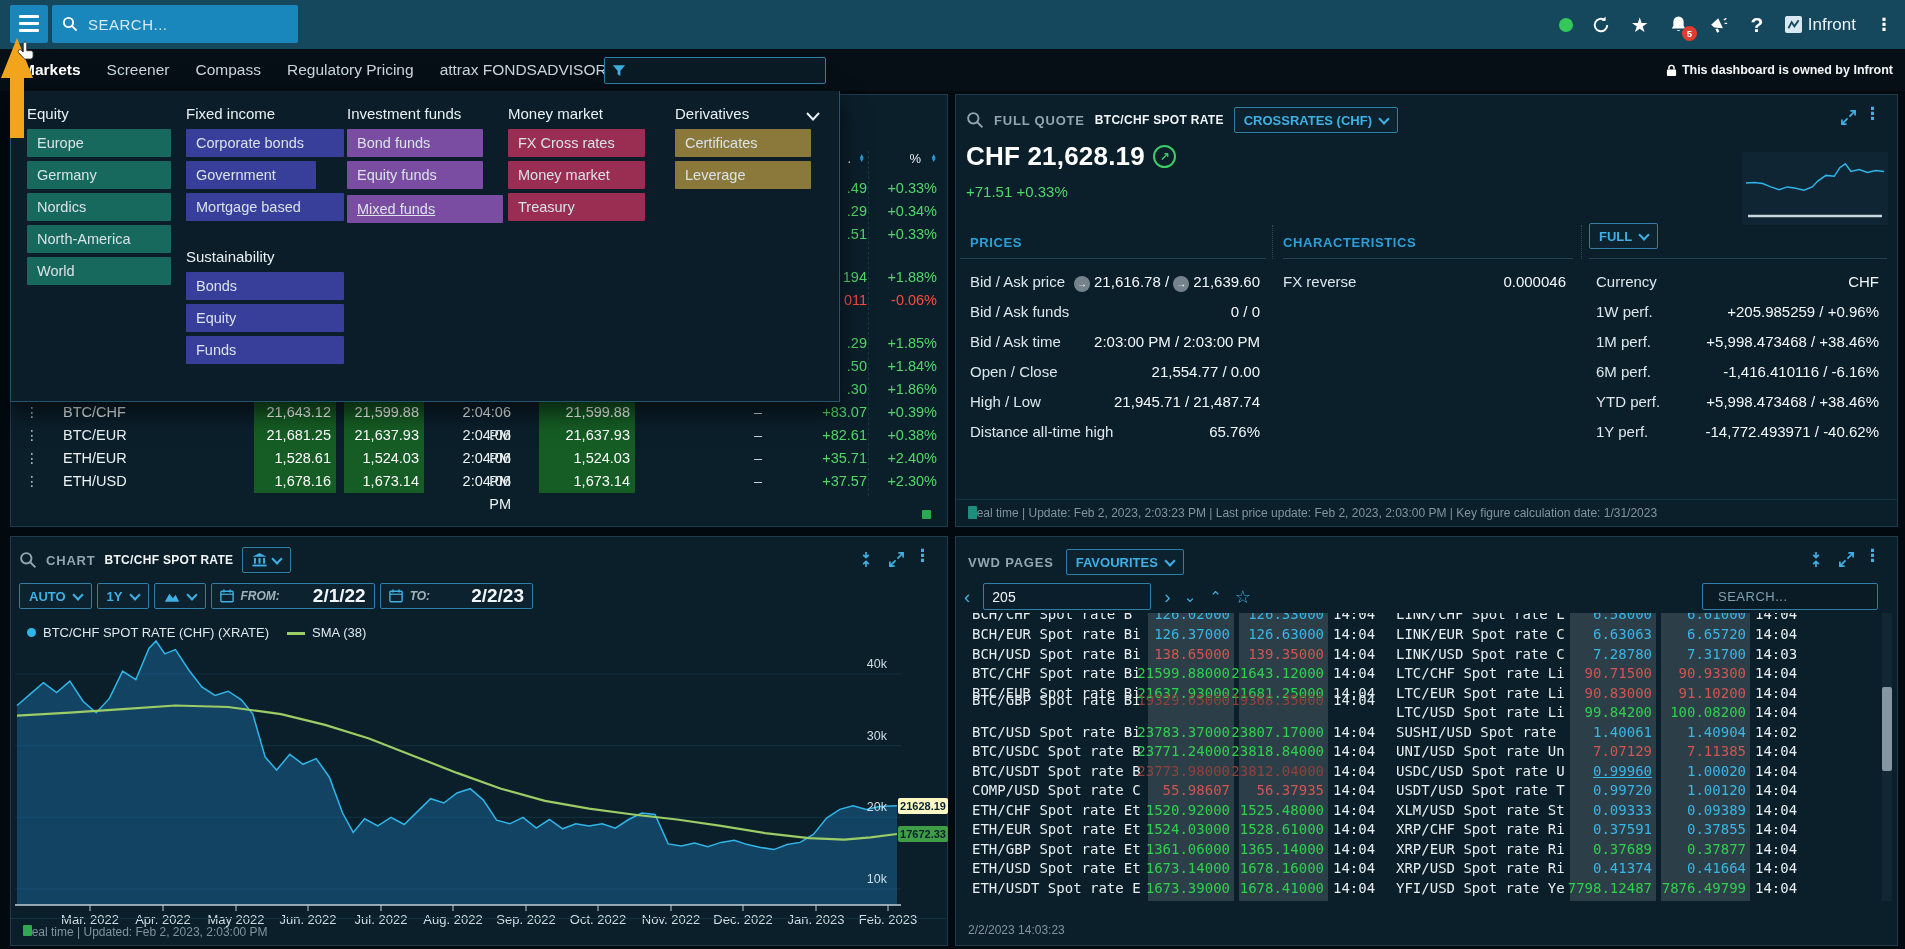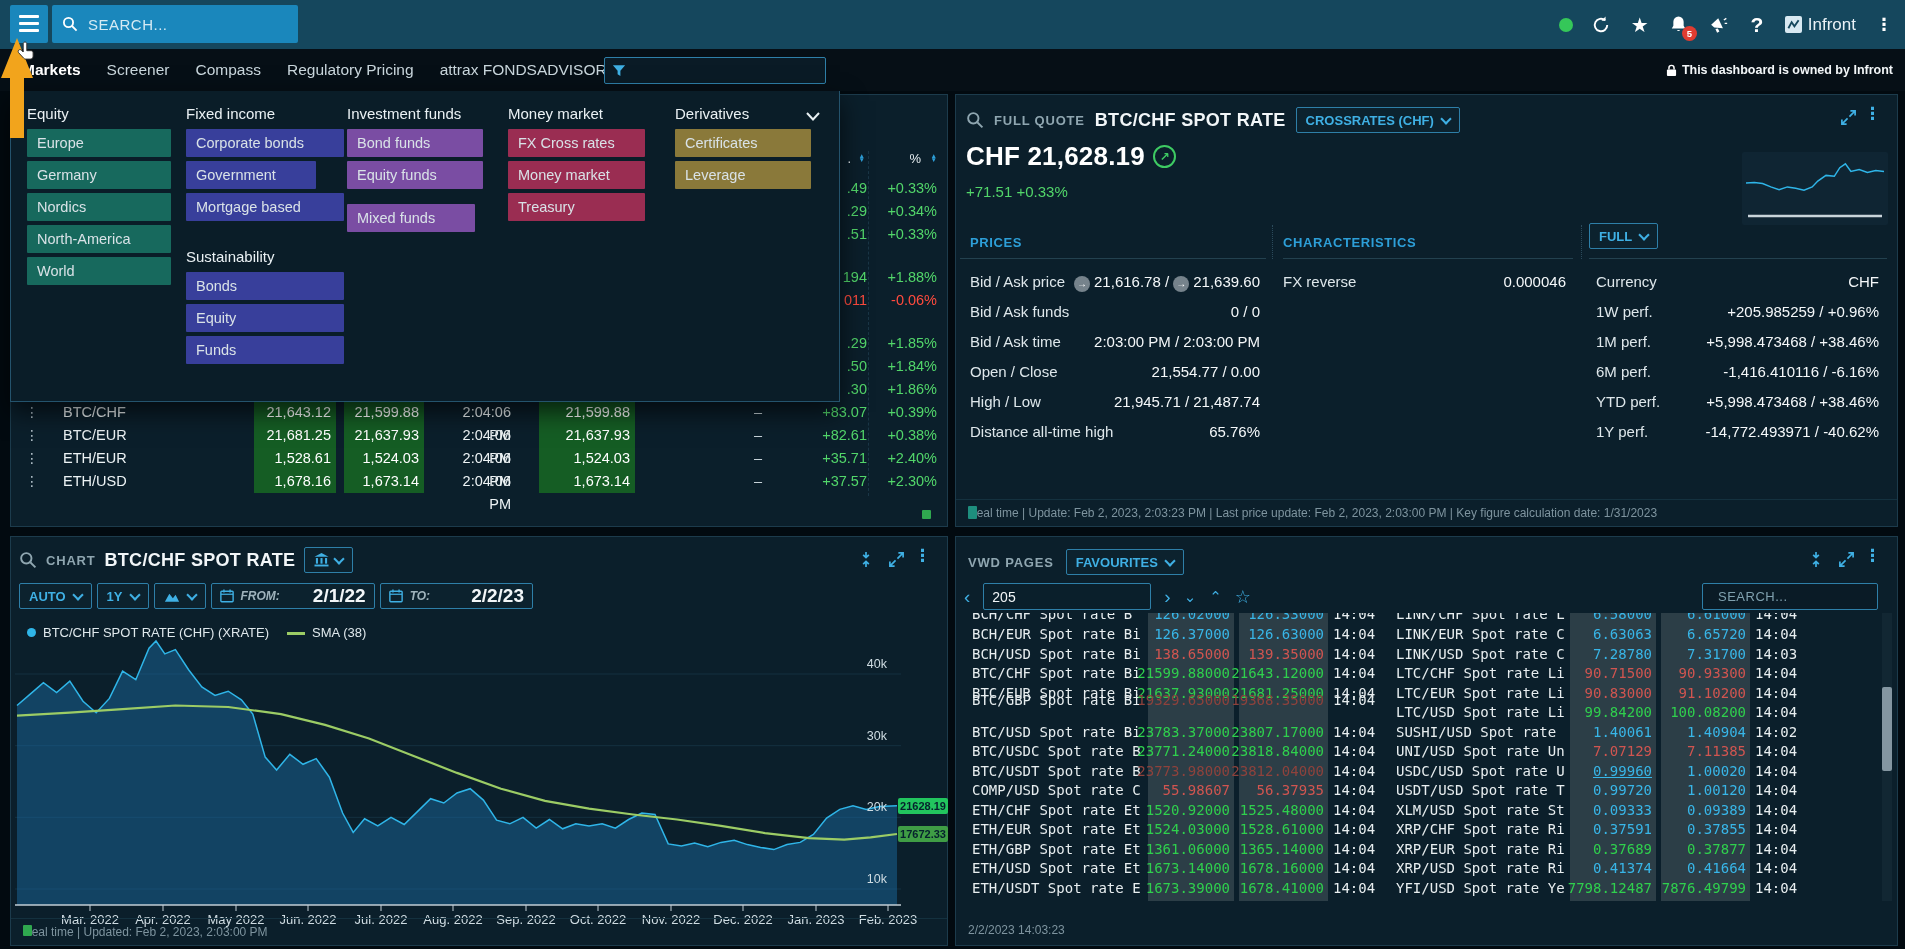--- a/index.html
+++ b/index.html
@@ -25,21 +25,21 @@
   .mtab{color:#C9D6DC;font-size:15.5px;cursor:pointer;white-space:nowrap;}
   .mtab.active{color:#FFFFFF;font-weight:bold;}
   #more-wrap{display:flex;align-items:center;gap:8px;margin-left:26px;color:#C9D6DC;font-size:15.5px;cursor:pointer;}
   .chv{display:inline-block;width:6px;height:6px;border-right:2px solid currentColor;border-bottom:2px solid currentColor;transform:rotate(45deg);margin-top:-3px;}
   #filterbox{left:604px;top:8px;width:222px;height:27px;border:1px solid #2E7FA8;border-radius:2px;background:#0A1B26;display:flex;align-items:center;padding:0 7px;gap:6px;box-sizing:border-box;}
   #filterbox input{background:transparent;border:0;outline:0;flex:1;color:#cde;font-family:inherit;}
   #ownednote{right:12px;top:14px;display:flex;align-items:center;gap:5px;color:#F2F6F8;font-size:12.5px;font-weight:bold;}
   
   .panel{position:absolute;background:#0B1F2B;border:1px solid #1C3B4C;box-sizing:border-box;}
   .phead-label{color:#8FA6B0;font-size:13px;font-weight:bold;letter-spacing:.8px;}
-  .pname{color:#F2F6F8;font-size:18px;font-weight:bold;letter-spacing:.3px;}
+  .pname{color:#F2F6F8;font-size:12px;font-weight:bold;letter-spacing:.3px;}
   .bluebtn{display:inline-flex;align-items:center;gap:8px;border:1px solid #2E7FA8;border-radius:2px;color:#3FB0E4;font-size:13px;font-weight:bold;padding:0 9px;height:26px;background:rgba(13,36,49,.6);cursor:pointer;box-sizing:border-box;white-space:nowrap;}
   .icob{color:#3FB0E4;cursor:pointer;}
   .pstatus{position:absolute;left:0;right:0;bottom:0;height:26px;border-top:1px solid #14313F;}
   .pstatus span{position:absolute;left:12px;top:6px;font-size:12px;color:#7E949F;}
   .sq{position:absolute;right:12px;bottom:7px;width:9px;border-radius:1px;}
   
   #megamenu{left:10px;top:91px;width:828px;height:310px;background:#0A1D28;border:1px solid #24536C;border-top:0;box-shadow:0 10px 24px rgba(0,0,0,.65);z-index:100;}
   .msec-title{position:absolute;color:#EAF1F4;font-size:15px;}
   .mitem{position:absolute;height:28px;line-height:28px;padding-left:10px;font-size:14.5px;color:#D9E2E7;cursor:pointer;box-sizing:border-box;border-radius:1px;}
   
@@ -496,21 +496,21 @@
       <span class="xlab" style="left: 623px; position: absolute;">Nov. 2022</span>
       <span class="xlab" style="left: 695px; position: absolute;">Dec. 2022</span>
       <span class="xlab" style="left: 768px; position: absolute;">Jan. 2023</span>
       <span class="xlab" style="left: 840px; position: absolute;">Feb. 2023</span>
     </div>
 
   <div class="pstatus">
     <span>Real time | Updated: Feb 2, 2023, 2:03:00 PM</span>
     <span class="sq" style="background:#2FA84F;height:11px;"></span>
   </div>
-<span class="ptag" style="top: 260.665px; background: #22c55e; position: absolute;">21628.19</span>
+<span class="ptag" style="top: 260.665px; background: #fef9c3; position: absolute;">21628.19</span>
     <span class="ptag" style="top: 289.015px; background: rgb(63, 157, 69); position: absolute;">17672.33</span>
   </div>
 
 <div id="vwd" class="panel">
   <div id="v-head" class="a">
     <span class="phead-label">VWD PAGES</span>
     <span class="bluebtn">
       <span>FAVOURITES</span>
       <span class="chv"></span>
     </span>
@@ -599,21 +599,21 @@
     <div class="mitem" style="left: 16px; top: 102px; width: 144px; background: rgb(23, 105, 93);">Nordics</div>
     <div class="mitem" style="left: 16px; top: 134px; width: 144px; background: rgb(23, 105, 93);">North-America</div>
     <div class="mitem" style="left: 16px; top: 166px; width: 144px; background: rgb(23, 105, 93);">World</div>
     <div class="msec-title" style="left: 175px; top: 14px;">Fixed income</div>
     <div class="mitem" style="left: 175px; top: 38px; width: 158px; background: rgb(56, 63, 155);">Corporate bonds</div>
     <div class="mitem" style="left: 175px; top: 70px; width: 130px; background: rgb(56, 63, 155);">Government bonds</div>
     <div class="mitem" style="left: 175px; top: 102px; width: 158px; background: rgb(56, 63, 155);">Mortgage based</div>
     <div class="msec-title" style="left: 336px; top: 14px;">Investment funds</div>
     <div class="mitem" style="left: 336px; top: 38px; width: 136px; background: rgb(122, 77, 163);">Bond funds</div>
     <div class="mitem" style="left: 336px; top: 70px; width: 136px; background: rgb(122, 77, 163);">Equity funds</div>
-    <div class="mitem" style="left: 336px; top: 113px; width: 128px; background: rgb(122, 77, 163);">Mixed funds</div>
+    <div class="mitem" style="left: 336px; top: 104px; width: 156px; background: rgb(122, 77, 163); text-decoration: underline;">Mixed funds</div>
     <div class="msec-title" style="left: 497px; top: 14px;">Money market</div>
     <div class="mitem" style="left: 497px; top: 38px; width: 137px; background: rgb(154, 45, 82);">FX Cross rates</div>
     <div class="mitem" style="left: 497px; top: 70px; width: 137px; background: rgb(154, 45, 82);">Money market</div>
     <div class="mitem" style="left: 497px; top: 102px; width: 137px; background: rgb(154, 45, 82);">Treasury</div>
     <div class="msec-title" style="left: 664px; top: 14px;">Derivatives</div>
     <div class="mitem" style="left: 664px; top: 38px; width: 136px; background: rgb(138, 121, 58);">Certificates</div>
     <div class="mitem" style="left: 664px; top: 70px; width: 136px; background: rgb(138, 121, 58);">Leverage</div>
     <div class="msec-title" style="left: 175px; top: 157px;">Sustainability</div>
     <div class="mitem" style="left: 175px; top: 181px; width: 158px; background: rgb(56, 63, 155);">Bonds</div>
     <div class="mitem" style="left: 175px; top: 213px; width: 158px; background: rgb(56, 63, 155);">Equity</div>

